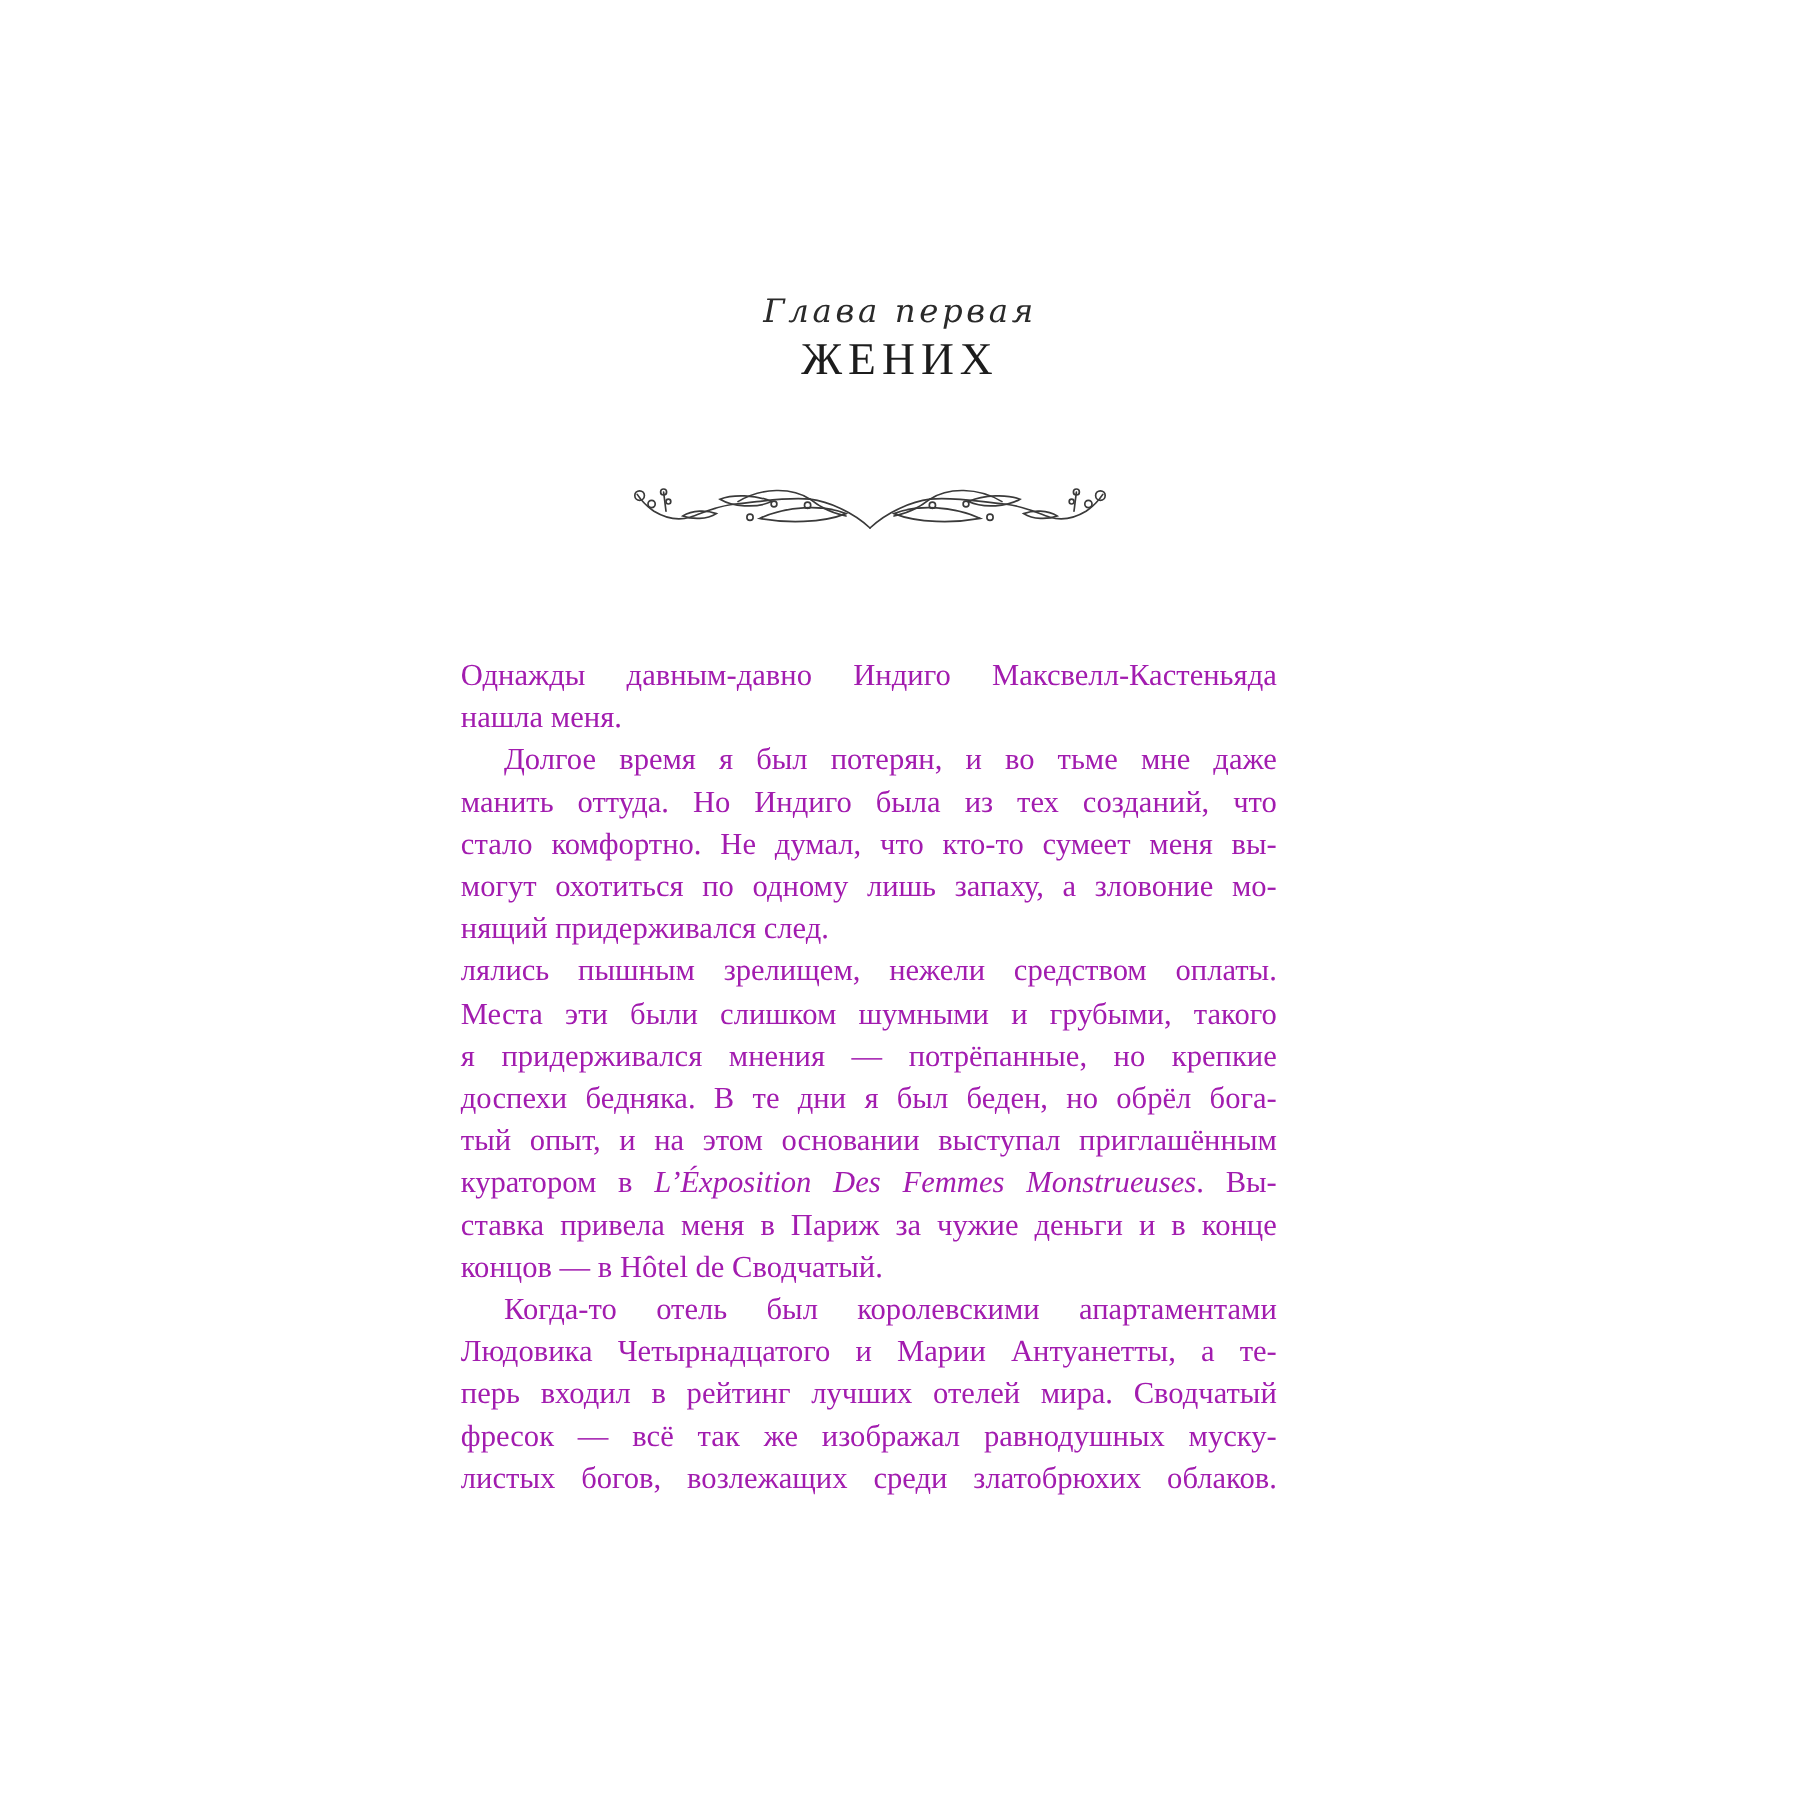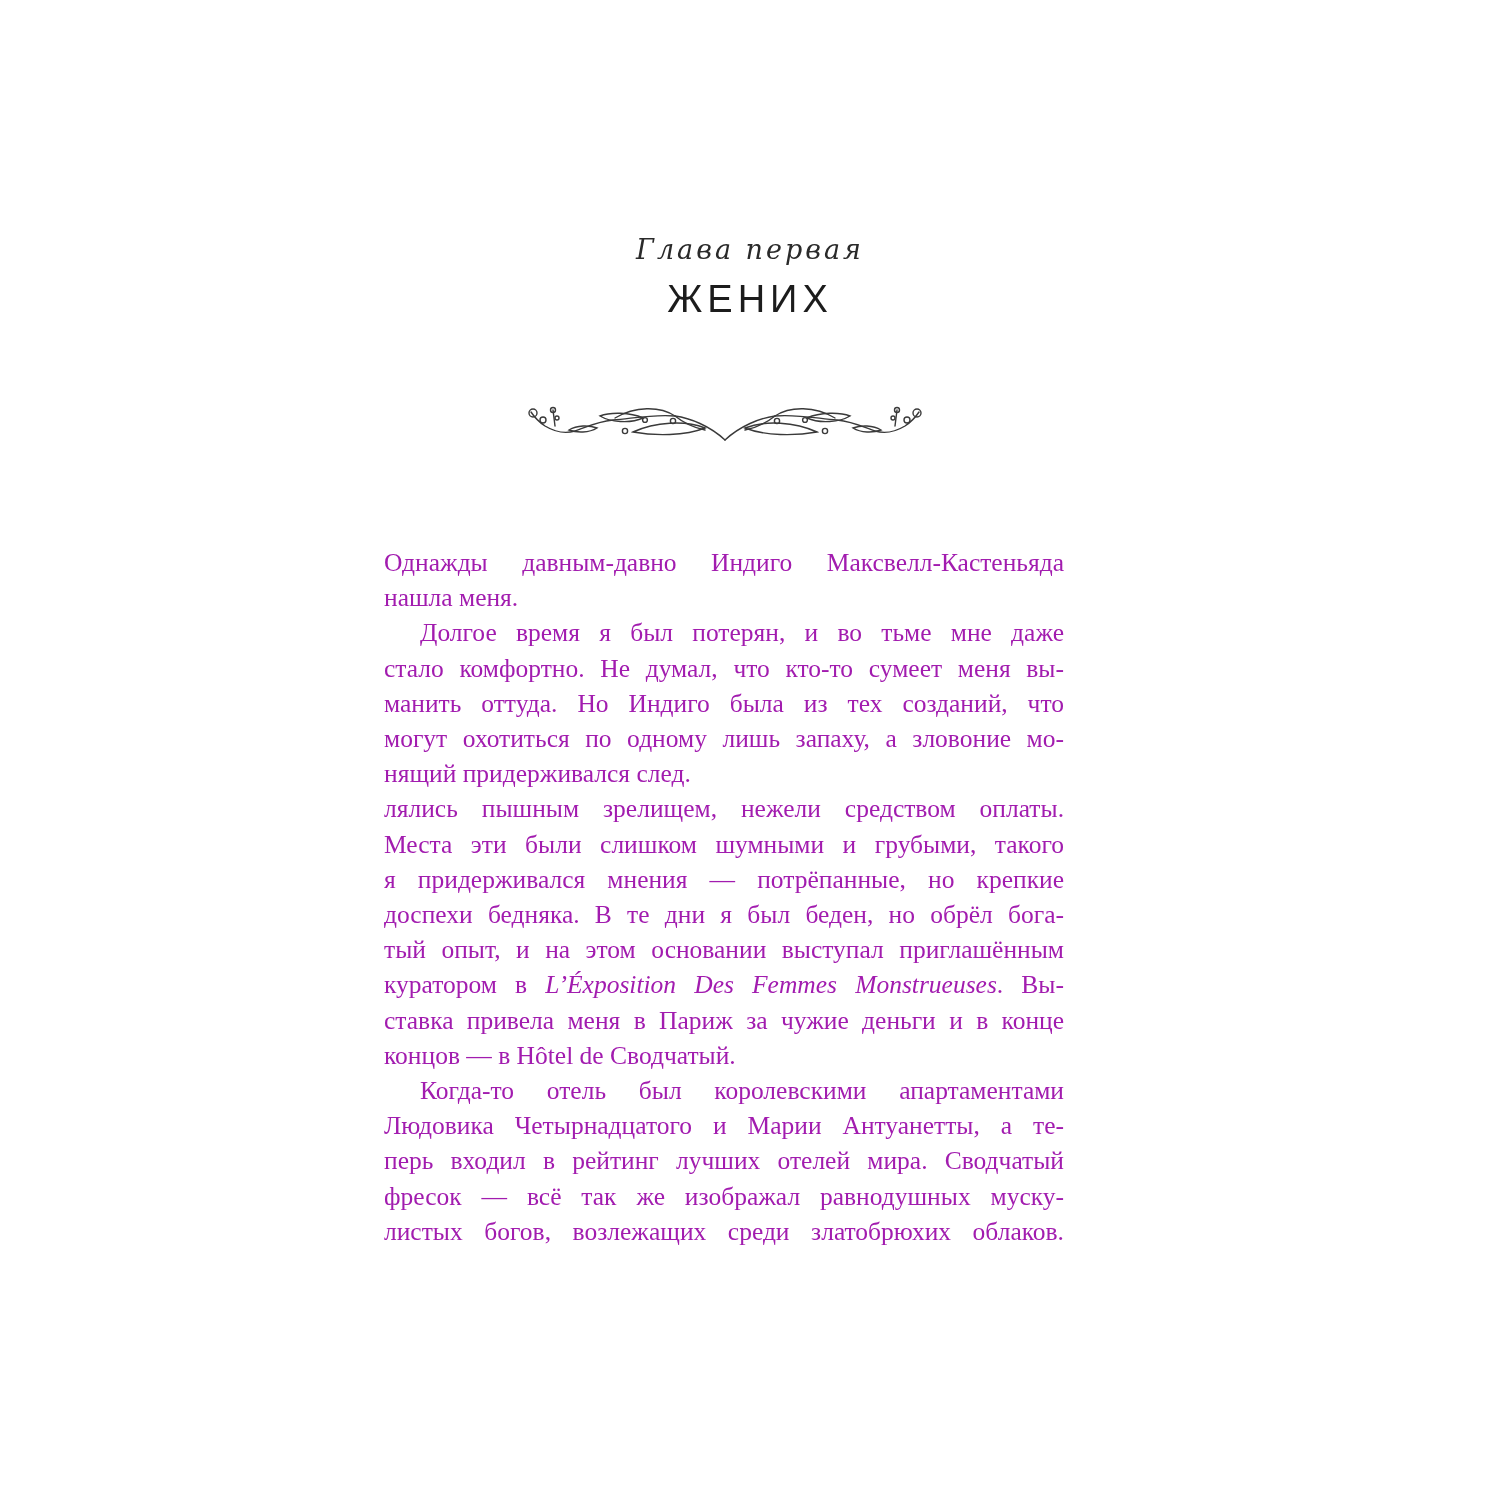--- a/index.html
+++ b/index.html
@@ -1,24 +1,24 @@
 <!DOCTYPE html>
 <html><head>
 <meta charset="utf-8">
 <style>
   html, body { margin: 0; padding: 0; background: #ffffff; }
   body { width: 1500px; height: 1500px; position: relative; overflow: hidden; color: #1f1f1f; }
   .page { position: absolute; left: 0; top: 0; width: 1500px; height: 1500px; background: #ffffff; }
   .chapter-label {
-    position: absolute; left: 0; width: 1500px; top: 234px; text-align: center;
+    position: absolute; left: 0; width: 1500px; top: 244px; text-align: center;
     font-family: "DejaVu Serif", serif; font-style: italic; font-size: 27px; letter-spacing: 3px; color: #2a2a2a;
   }
   .chapter-title {
     position: absolute; left: 0; width: 1500px; top: 278px; text-align: center;
-    font-family: Liberation Sans, sans-serif; font-weight: 300; font-size: 38px; letter-spacing: 5px; color: #1c1c1c;
+    font-family: Liberation Serif, serif; font-weight: 300; font-size: 38px; letter-spacing: 5px; color: #1c1c1c;
   }
   .ornament { position: absolute; left: 525px; top: 398px; width: 400px; height: 46px; }
   .body-text {
     position: absolute; left: 384px; top: 545px; width: 680px;
     font-family: "Liberation Serif", serif; font-size: 25.5px; line-height: 35.2px; color: #a21caf;
     text-align: justify; hyphens: manual;
   }
   .body-text .it { font-style: italic; }
   .line { display: block; text-align: justify; text-align-last: justify; white-space: nowrap; }
   .line.last { text-align-last: left; }
@@ -69,22 +69,22 @@
 
   <div class="body-text">
 
     <div>
       <span class="line">Однажды давным-давно Индиго Максвелл-Кастеньяда</span>
       <span class="line last">нашла меня.</span>
     </div>
 
     <div>
       <span class="line ind">Долгое время я был потерян, и во тьме мне даже</span>
+      <span class="line">манить оттуда. Но Индиго была из тех созданий, что</span>
       <span class="line">стало комфортно. Не думал, что кто-то сумеет меня вы-</span>
-      <span class="line">манить оттуда. Но Индиго была из тех созданий, что</span>
       <span class="line">могут охотиться по одному лишь запаху, а зловоние мо-</span>
       <span class="line last">нящий придерживался след.</span>
     </div>
 
     <div>
       <span class="line">лялись пышным зрелищем, нежели средством оплаты.</span>
       <span class="line">Места эти были слишком шумными и грубыми, такого</span>
       <span class="line">я придерживался мнения — потрёпанные, но крепкие</span>
       <span class="line">доспехи бедняка. В те дни я был беден, но обрёл бога-</span>
       <span class="line">тый опыт, и на этом основании выступал приглашённым</span>

